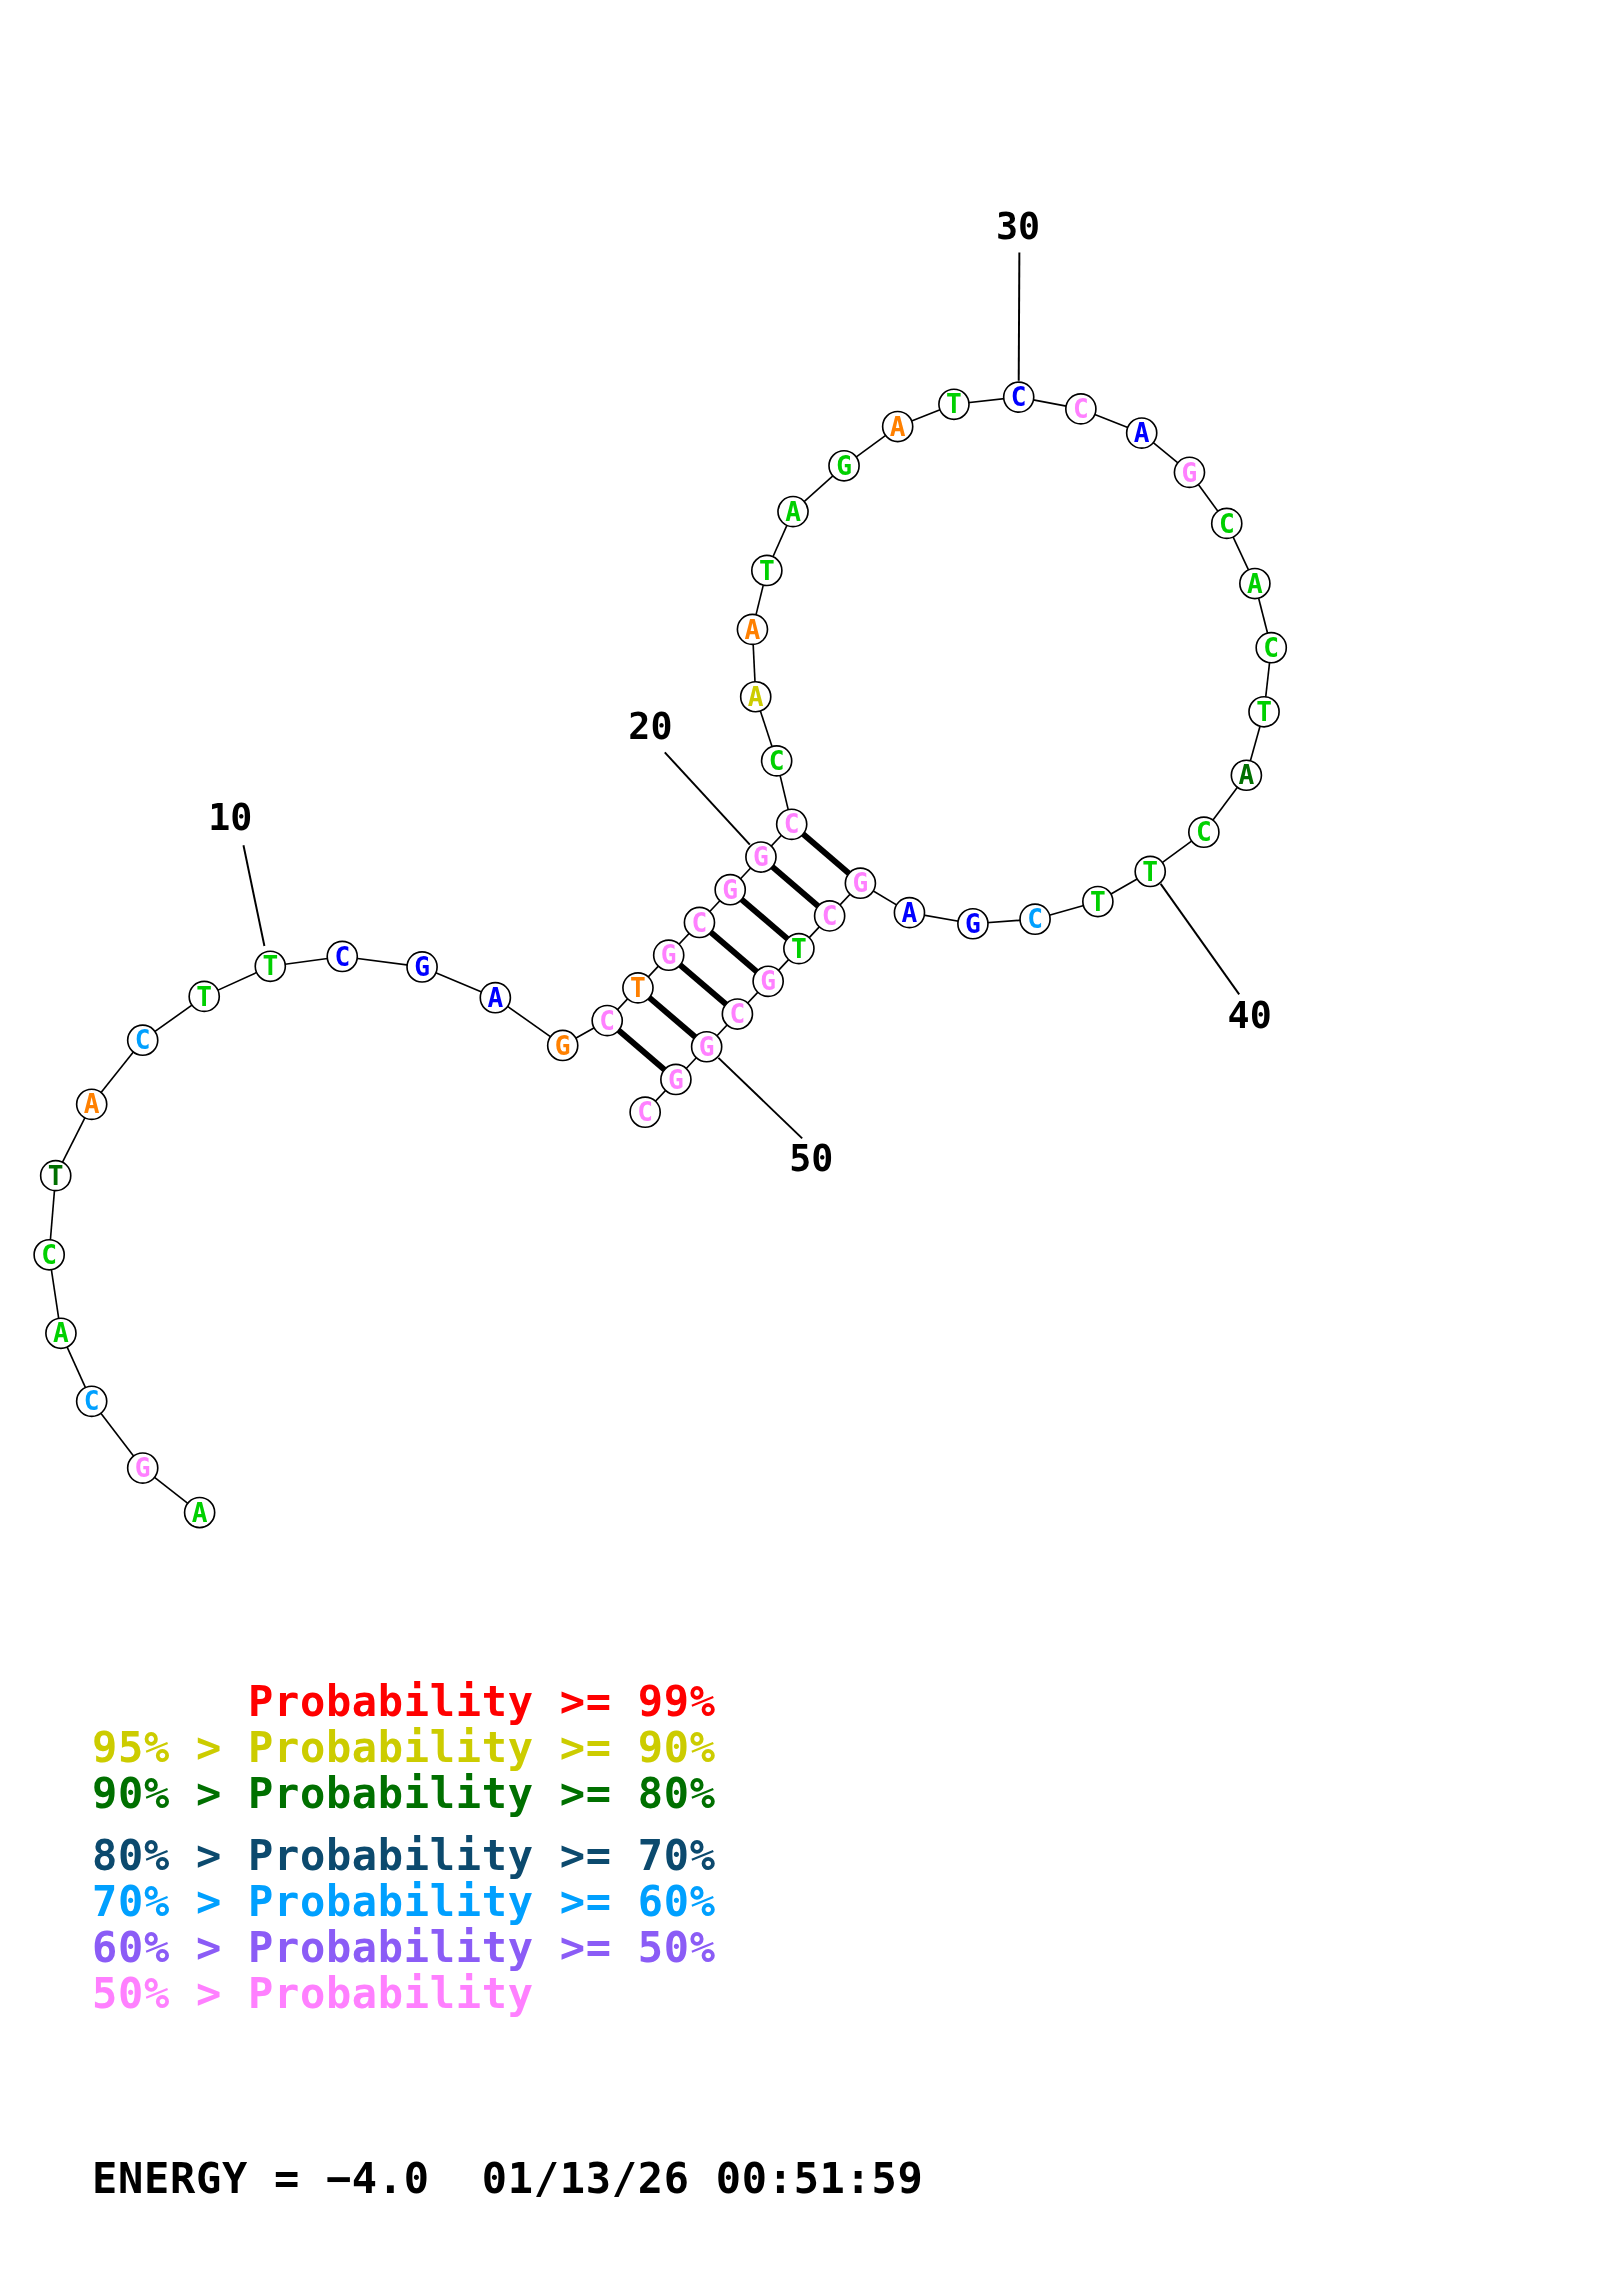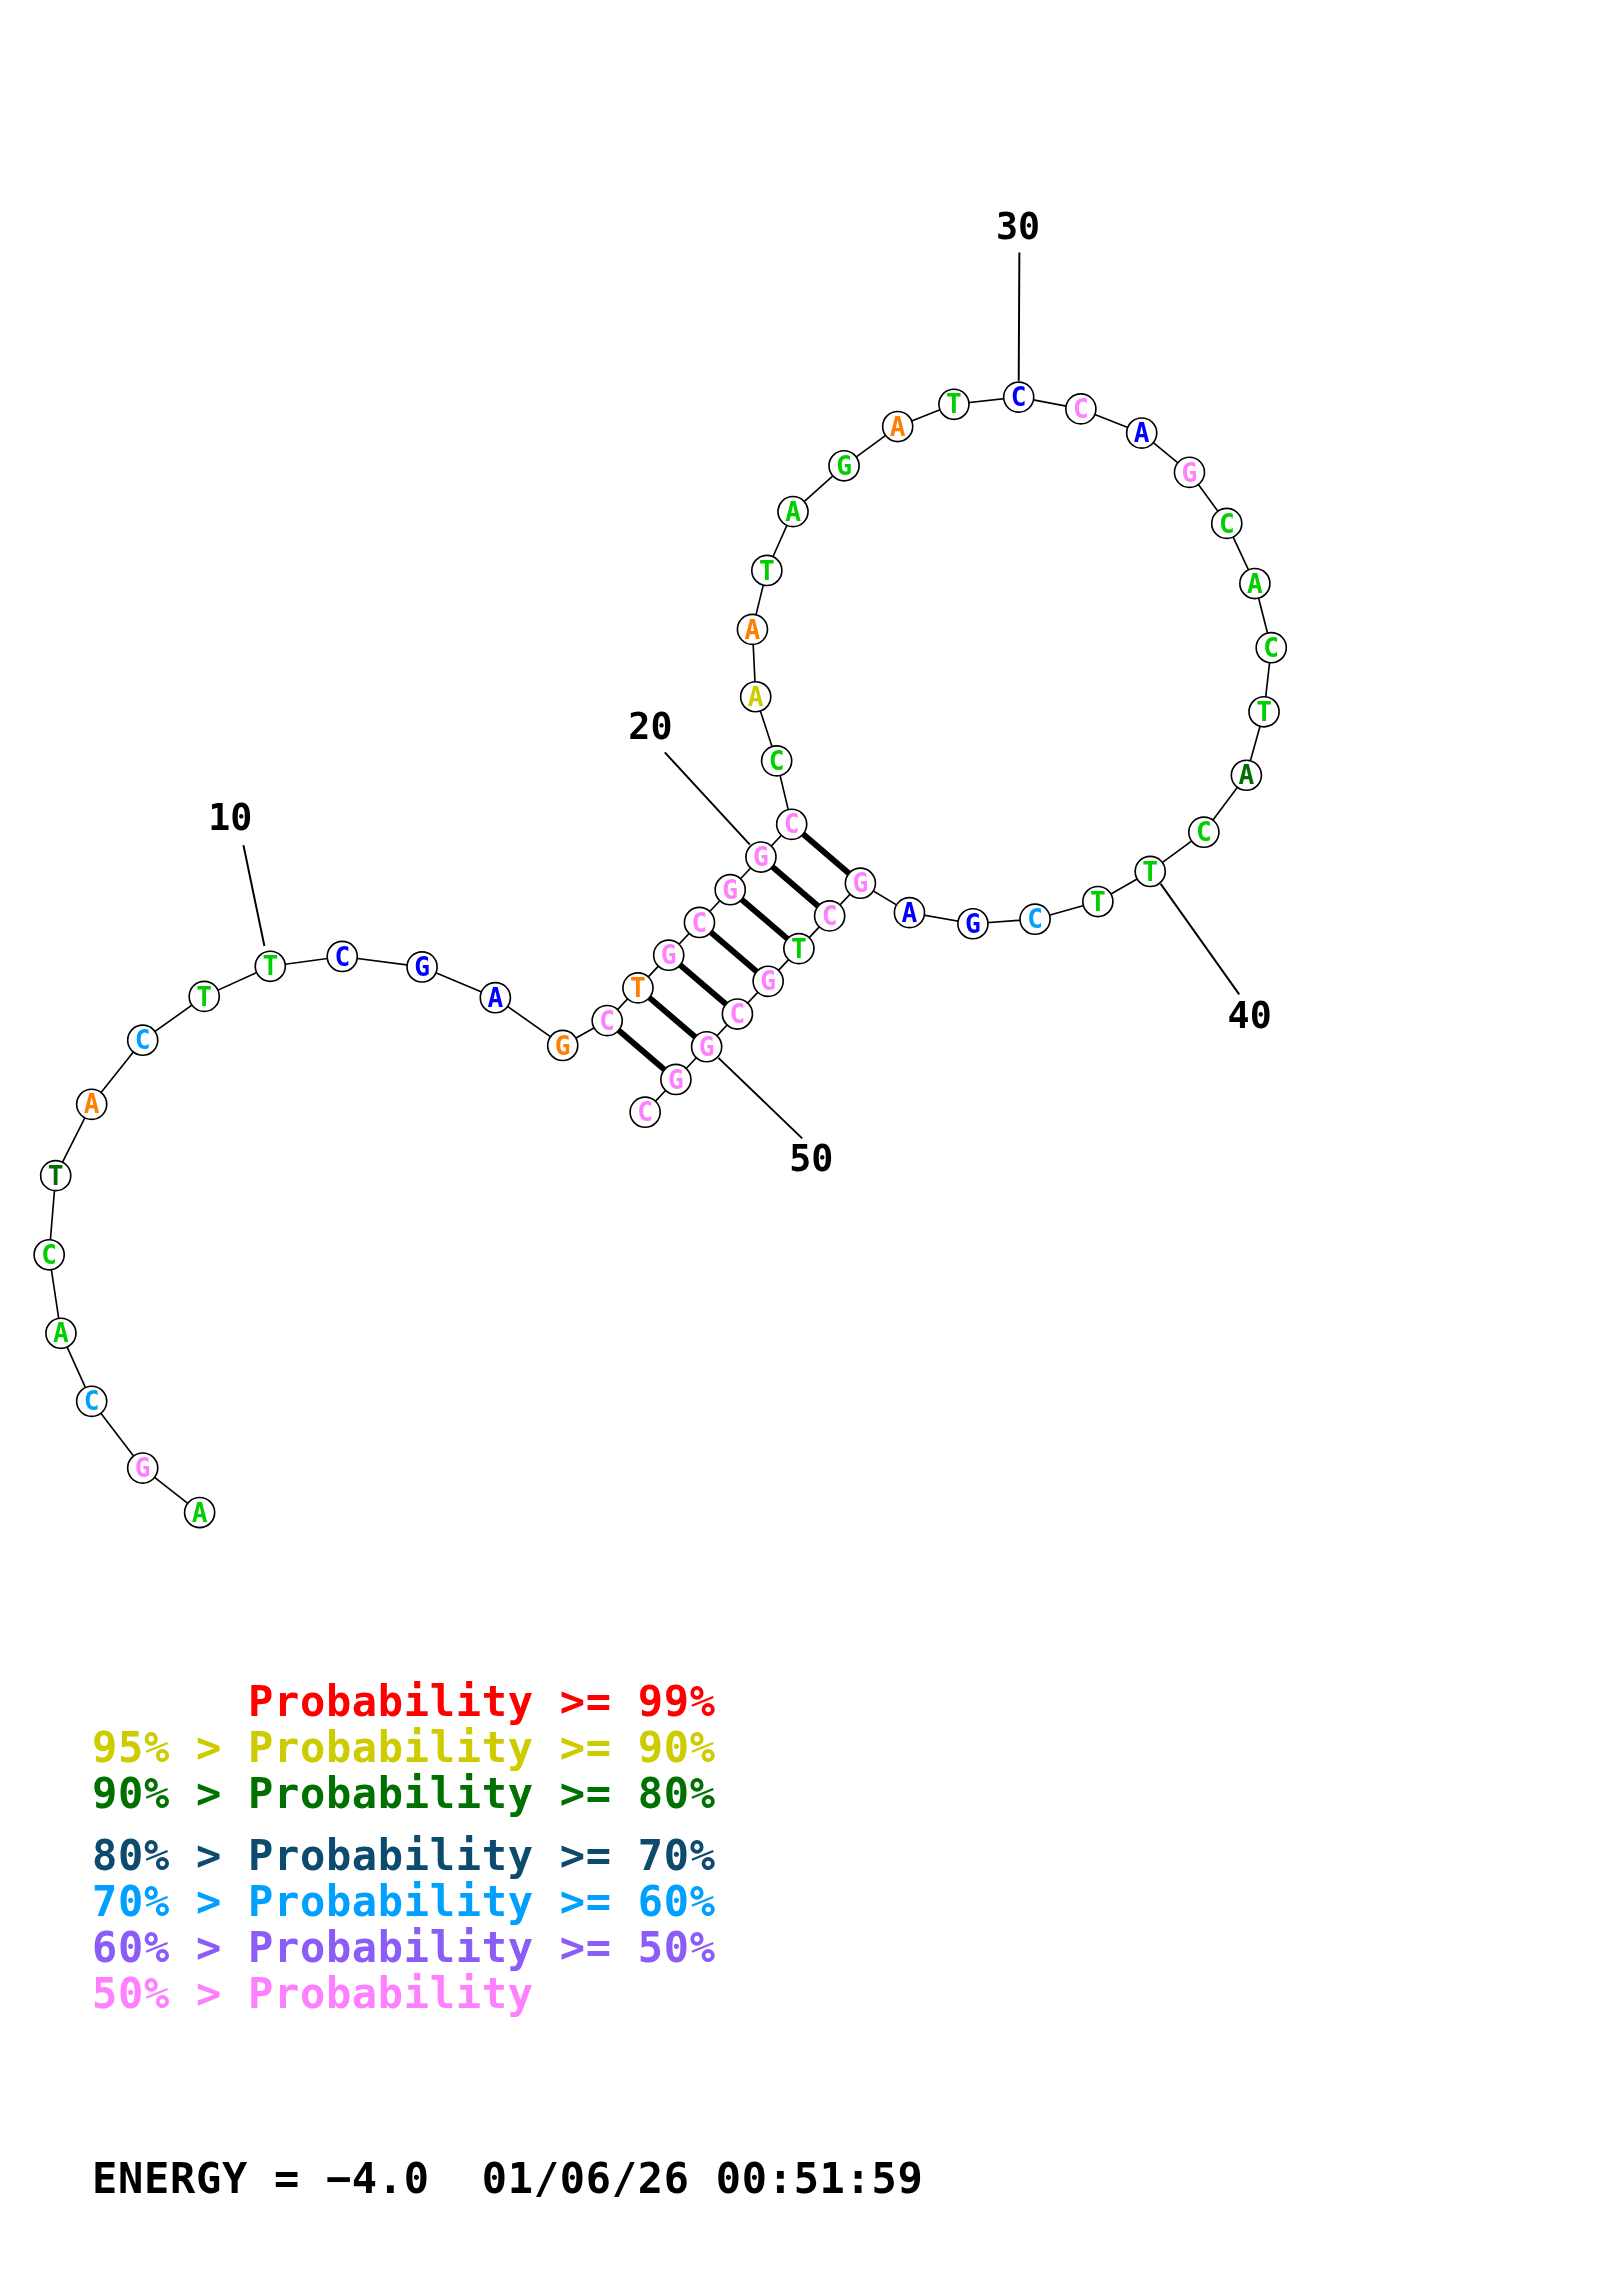--- a/index.html
+++ b/index.html
@@ -242,14 +242,14 @@
 <div class="legend" id="legend">
     <div class="legend-row" style="color: rgb(255, 0, 0);">      Probability &gt;= 99%</div>
     <div class="legend-row" style="color: rgb(204, 204, 0); text-align: center;">95% &gt; Probability &gt;= 90%</div>
     <div class="legend-row" style="color: rgb(0, 112, 0); text-align: center;">90% &gt; Probability &gt;= 80%</div>
     <div class="legend-row" style="color: #0c4a6e; margin-top: 16px;">80% &gt; Probability &gt;= 70%</div>
     <div class="legend-row" style="color: rgb(0, 160, 255);">70% &gt; Probability &gt;= 60%</div>
     <div class="legend-row" style="color: #8b5cf6;">60% &gt; Probability &gt;= 50%</div>
     <div class="legend-row" style="color: rgb(255, 128, 255);">50% &gt; Probability</div>
   </div>
 
-<div class="energy">ENERGY = −4.0  01/06/26 00:51:59</div>
+<div class="energy">ENERGY = −4.0  01/13/26 00:51:59</div>
 
 
 </body></html>

